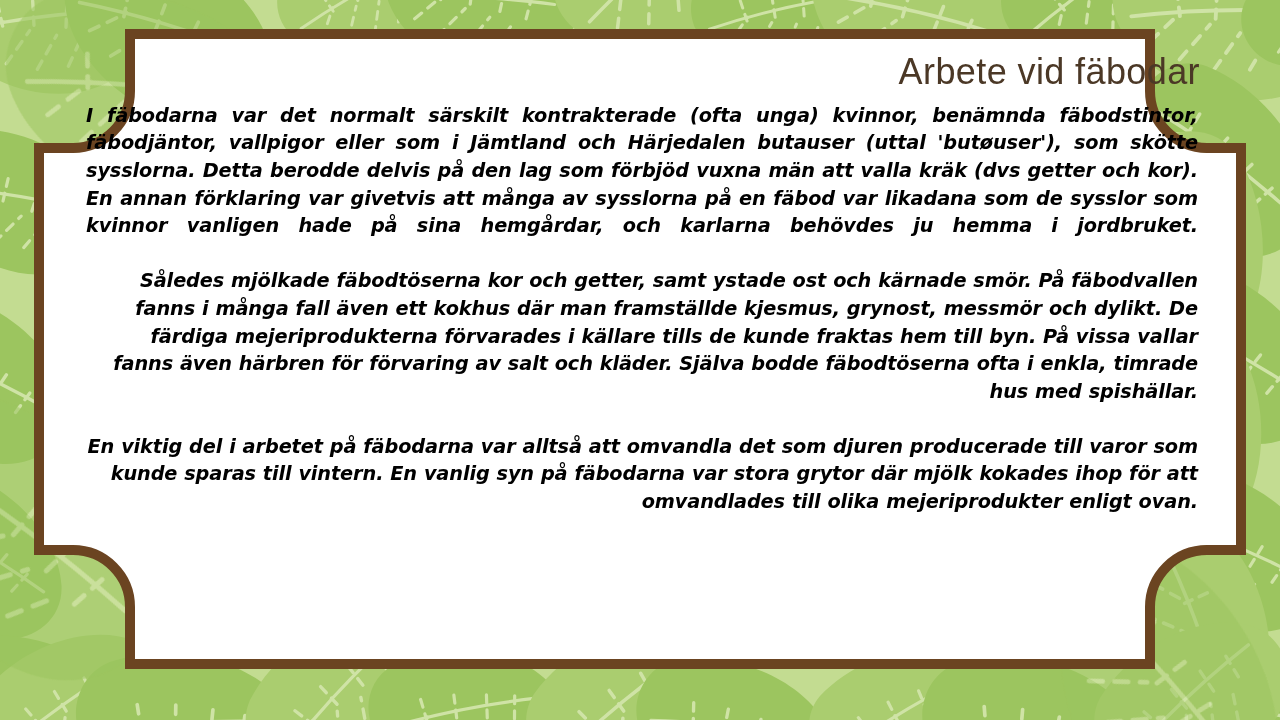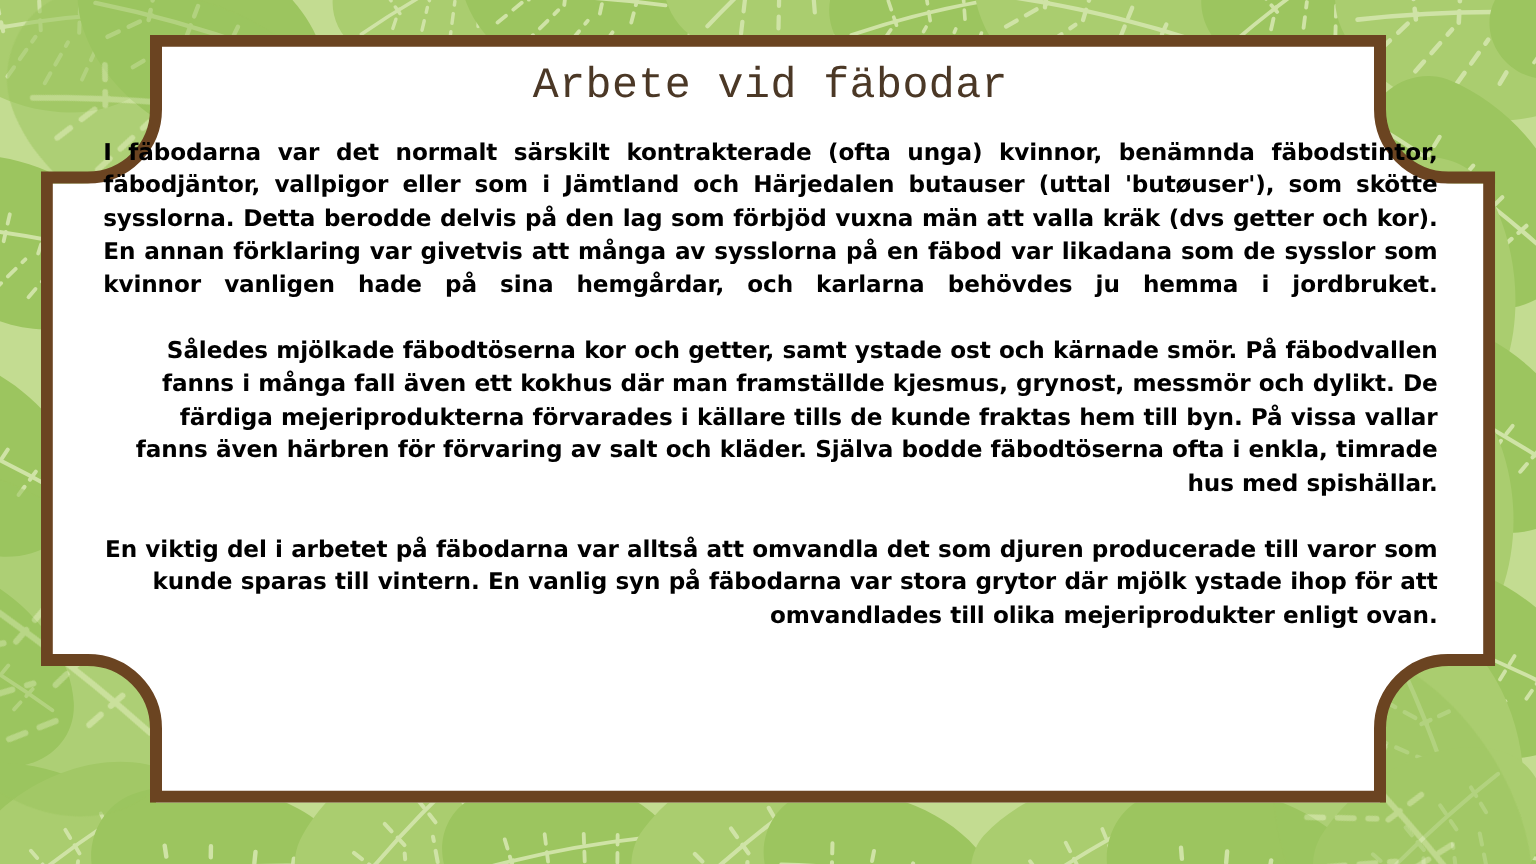--- a/index.html
+++ b/index.html
@@ -53,33 +53,34 @@
     left: 34px;
     top: 29px;
     width: 1212px;
     height: 640px;
     box-sizing: border-box;
     padding: 22px 46px 20px 50px;
   }
 
   .slide-title {
     margin: 0;
-    text-align: center;
-    font-family: Liberation Mono, monospace;
+    text-align: right;
+    font-family: Liberation Sans, sans-serif;
     font-size: 36px;
     font-weight: 400;
     letter-spacing: 0.4px;
     color: #4b3826;
     line-height: 1.16;
   }
 
   .body-block {
-    margin-top: 20px;
+    margin-top: 9px;
     padding-left: 2px;
     padding-right: 2px;
+    font-style: italic;
   }
 
   .para {
     margin: 0;
     color: #000000;
     font-family: "DejaVu Sans", sans-serif;
     font-size: 19.3px;
     font-weight: 700;
     line-height: 27.6px;
     text-align: justify;
@@ -216,17 +217,17 @@
         Z" fill="none" stroke="#6b4421" stroke-width="10" stroke-linejoin="miter"></path>
     </svg>
   </div>
 
   <div class="card-content">
     <h1 class="slide-title">Arbete vid fäbodar</h1>
 
     <div class="body-block">
       <p class="para">I fäbodarna var det normalt särskilt kontrakterade (ofta unga) kvinnor, benämnda fäbodstintor, fäbodjäntor, vallpigor eller som i Jämtland och Härjedalen butauser (uttal 'butøuser'), som skötte sysslorna. Detta berodde delvis på den lag som förbjöd vuxna män att valla kräk (dvs getter och kor). En annan förklaring var givetvis att många av sysslorna på en fäbod var likadana som de sysslor som kvinnor vanligen hade på sina hemgårdar, och karlarna behövdes ju hemma i jordbruket.</p>
       <p class="para no-justify">Således mjölkade fäbodtöserna kor och getter, samt ystade ost och kärnade smör. På fäbodvallen fanns i många fall även ett kokhus där man framställde kjesmus, grynost, messmör och dylikt. De färdiga mejeriprodukterna förvarades i källare tills de kunde fraktas hem till byn. På vissa vallar fanns även härbren för förvaring av salt och kläder. Själva bodde fäbodtöserna ofta i enkla, timrade hus med spishällar.</p>
-      <p class="para no-justify spaced-before">En viktig del i arbetet på fäbodarna var alltså att omvandla det som djuren producerade till varor som kunde sparas till vintern. En vanlig syn på fäbodarna var stora grytor där mjölk ystade ihop för att omvandlades till olika mejeriprodukter enligt ovan.</p>
+      <p class="para no-justify spaced-before">En viktig del i arbetet på fäbodarna var alltså att omvandla det som djuren producerade till varor som kunde sparas till vintern. En vanlig syn på fäbodarna var stora grytor där mjölk kokades ihop för att omvandlades till olika mejeriprodukter enligt ovan.</p>
     </div>
   </div>
 
 </div>
 
 </body></html>

